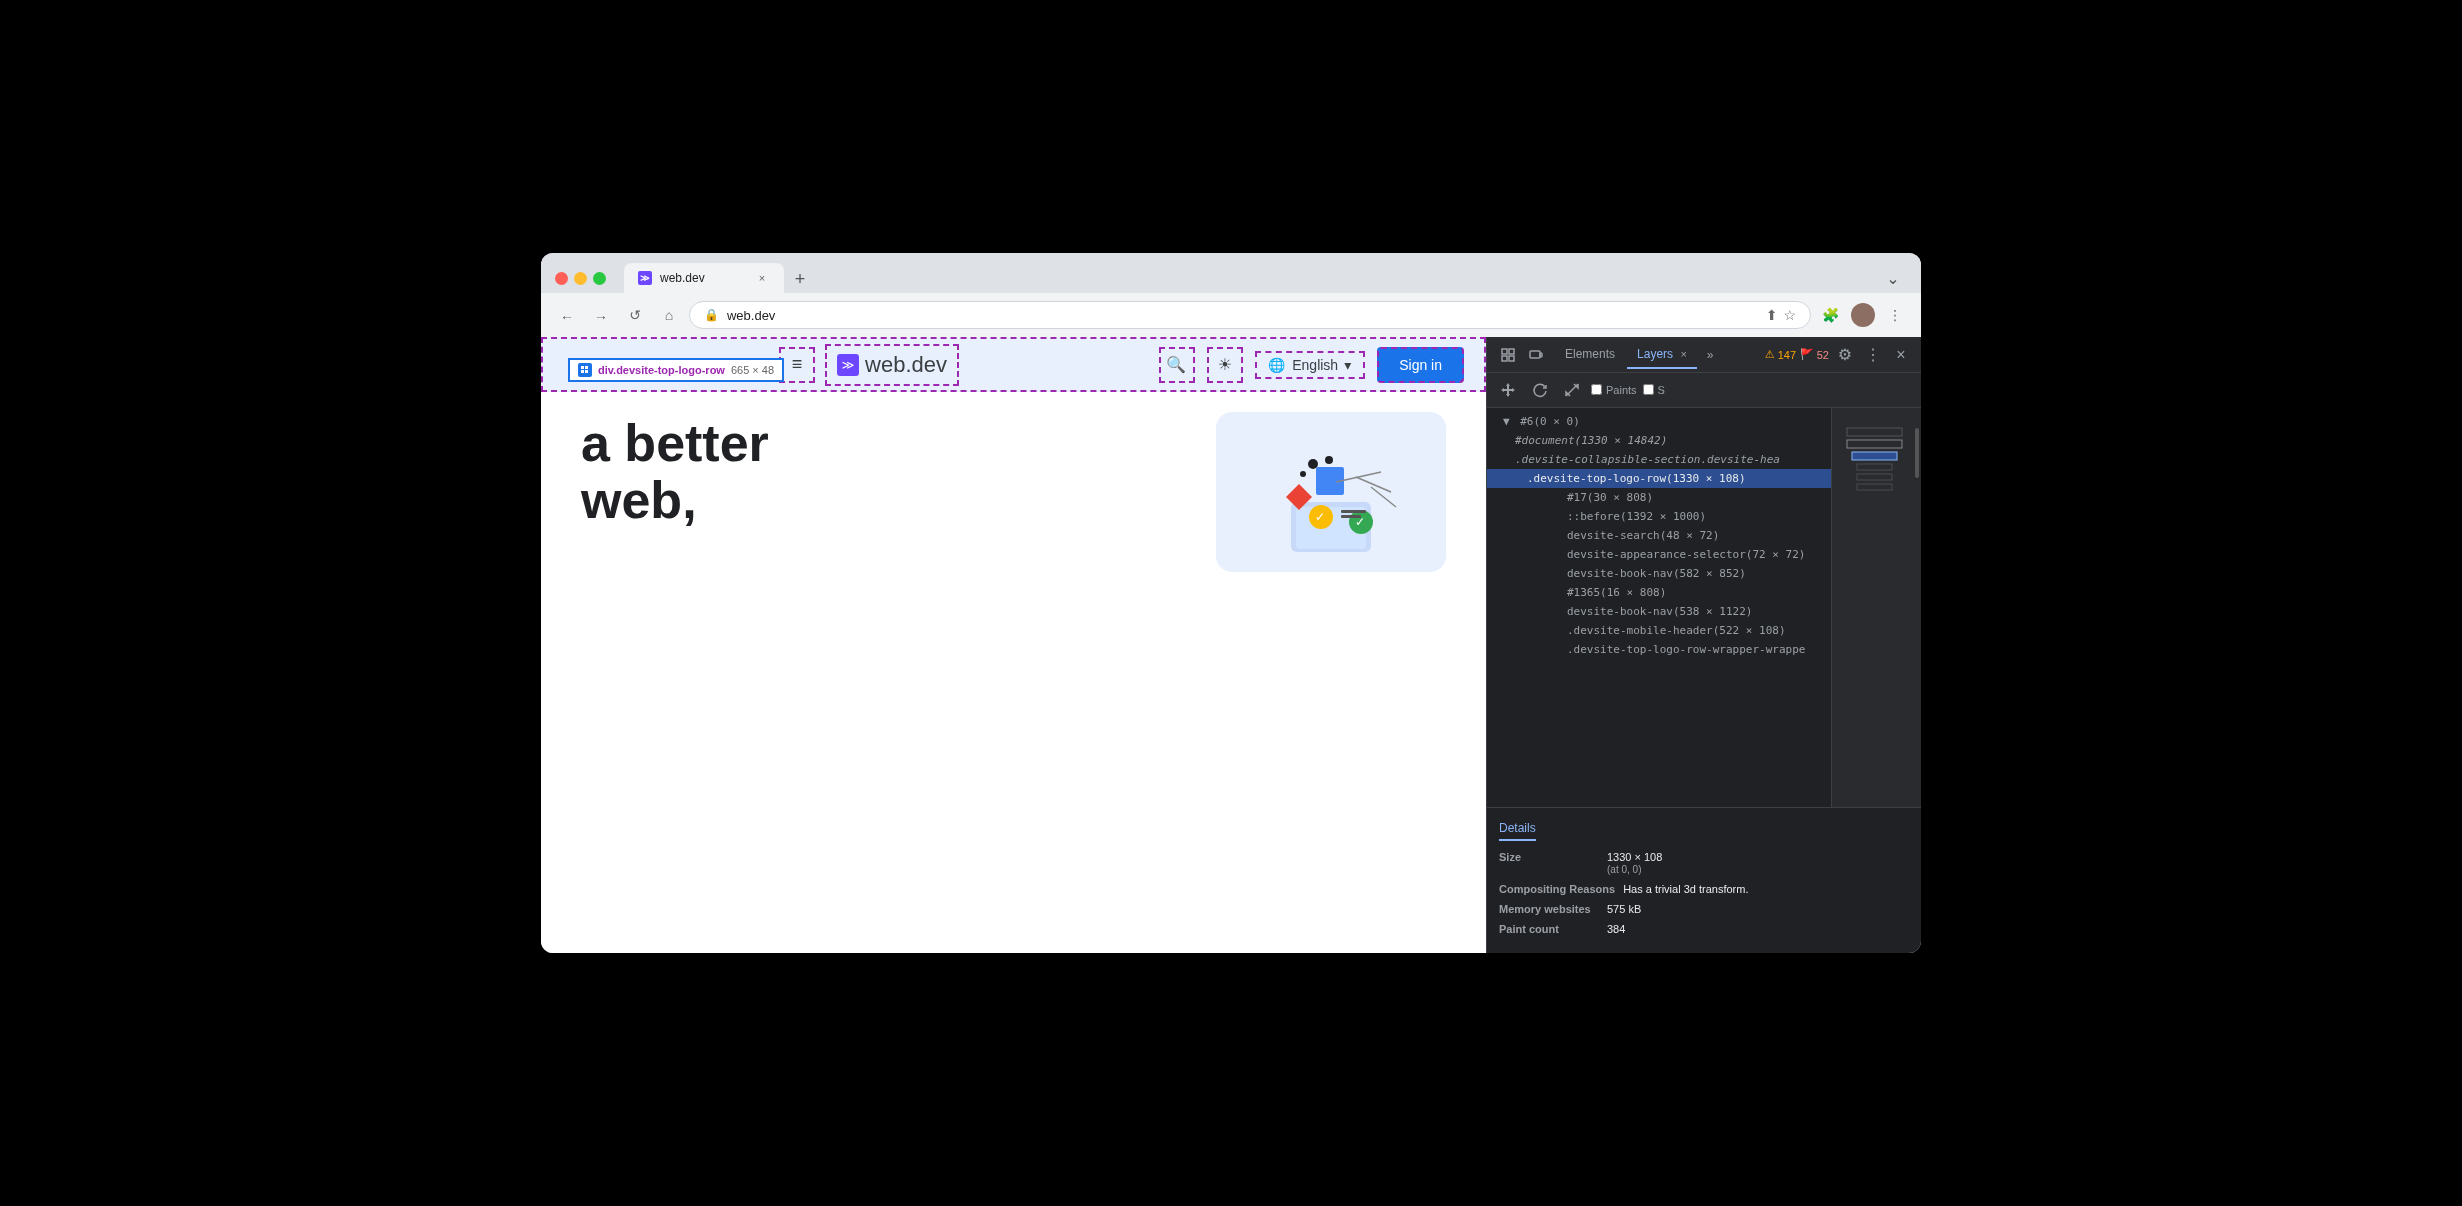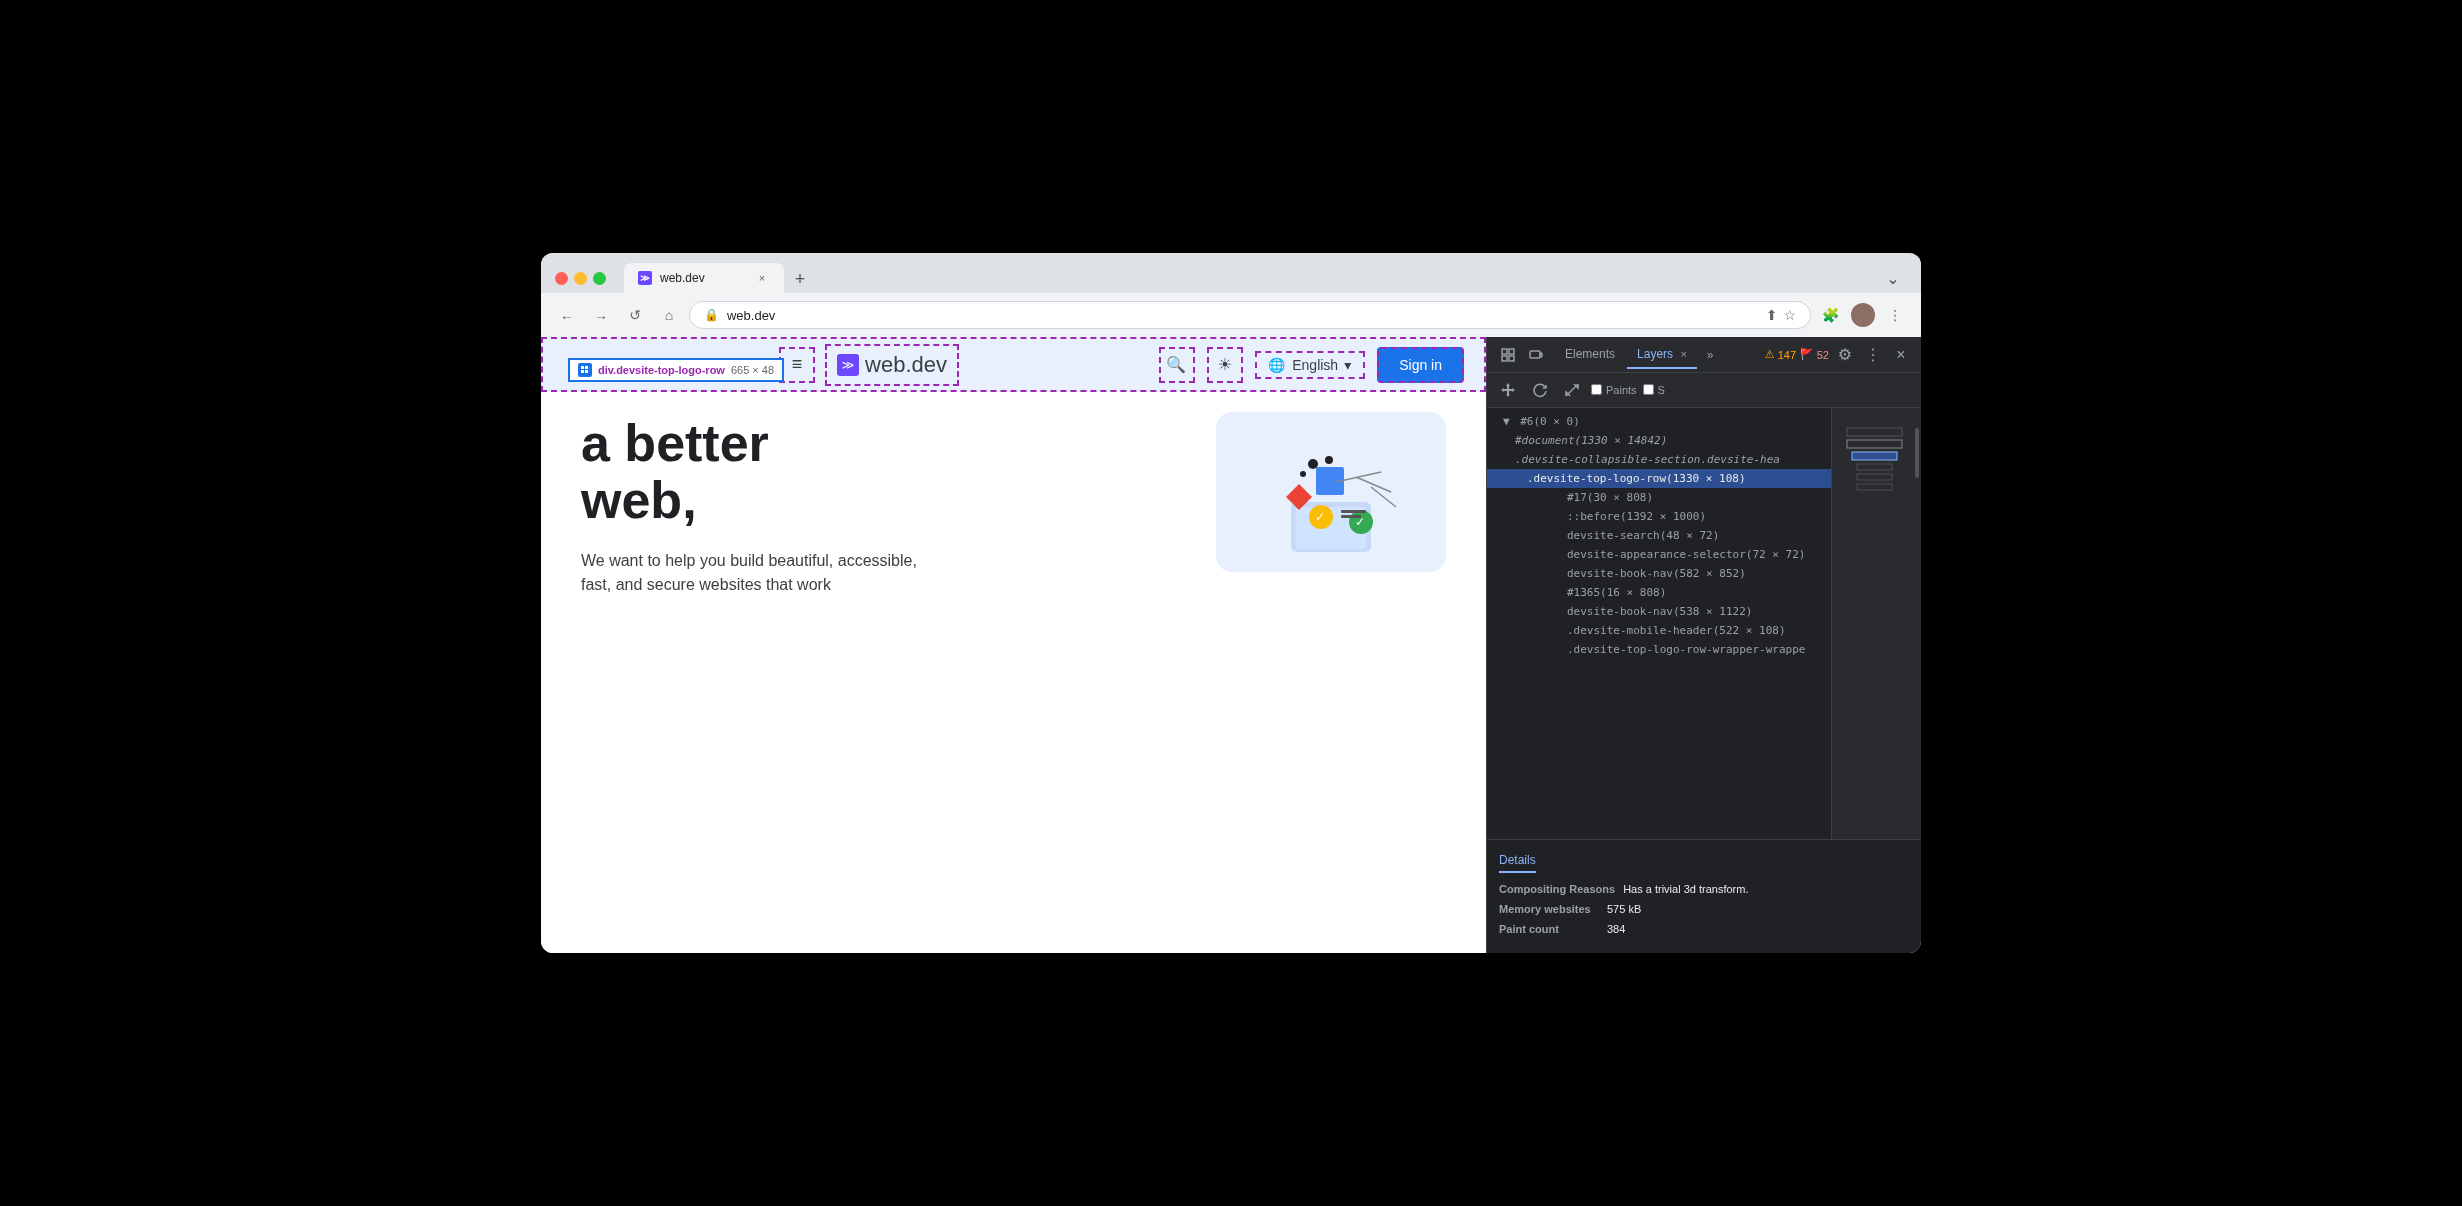--- a/index.html
+++ b/index.html
@@ -683,21 +683,20 @@
           </div>
           <div class="sign-in-btn">Sign in</div>
         </div>
       </div>
 
       <div class="page-content">
         <div class="headline-text">
           <span>a better</span><br>
           <span>web,</span><br>
         </div>
-        <p class="subtext">We want to help you build beautiful, accessible, fast, and secure websites that work</p>
 
         <div class="illustration">
           <svg width="180" height="140" viewBox="0 0 180 140">
 
             <rect x="50" y="80" width="80" height="50" rx="6" fill="#b0c8f5" opacity="0.6"></rect>
 
             <rect x="55" y="85" width="70" height="42" rx="4" fill="#d0e4ff"></rect>
 
             <rect x="75" y="45" width="28" height="28" fill="#4285f4" rx="2"></rect>
 
@@ -855,20 +854,27 @@
             <rect x="20" y="66" width="35" height="6" fill="none" stroke="#555" stroke-width="0.8"></rect>
           </svg>
 
           <div style="position:absolute; right:2px; top:20px; width:4px; height:50px; background:#555; border-radius:2px;"></div>
         </div>
       </div>
 
       <div class="details-panel">
         <div class="details-tab">Details</div>
 
+        <div class="details-row">
+          <span class="details-label">Size</span>
+          <span class="details-value">
+            <span>1330 × 108</span><br>
+            <span style="color:#9aa0a6; font-size:10px;">(at 0, 0)</span>
+          </span>
+        </div>
 
         <div class="details-row">
           <span class="details-label">Compositing Reasons</span>
           <span class="details-value">Has a trivial 3d transform.</span>
         </div>
 
         <div class="details-row">
           <span class="details-label">Memory websites</span>
           <span class="details-value">575 kB</span>
         </div>

